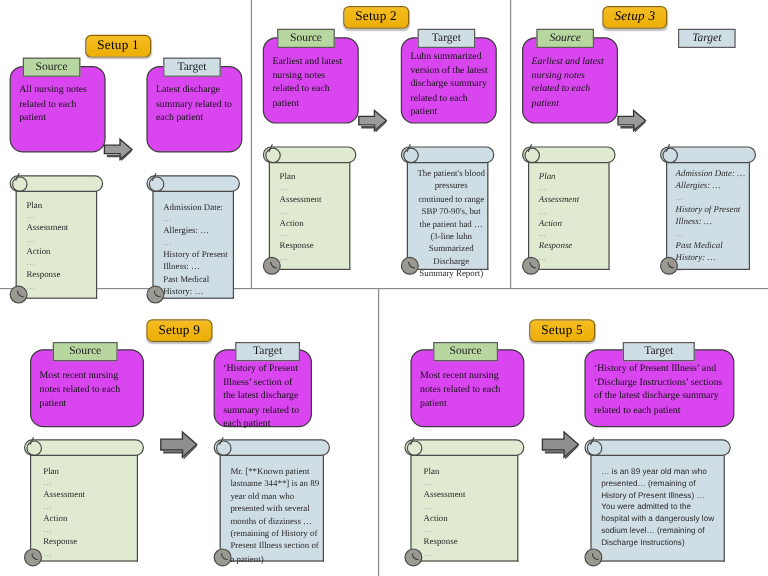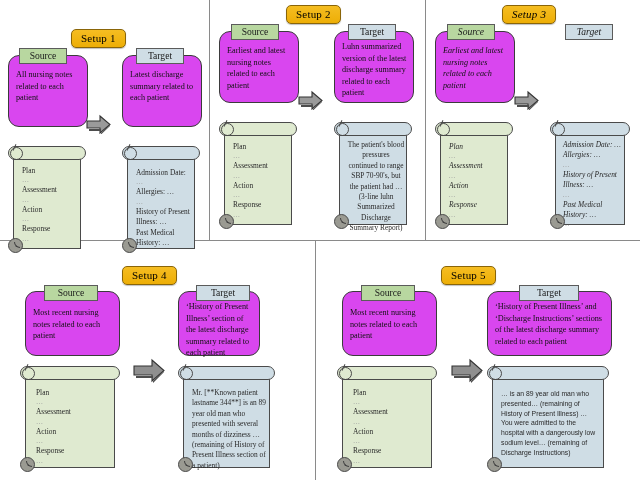--- a/index.html
+++ b/index.html
@@ -323,21 +323,21 @@
         <span class="dots">…</span>
         <span class="ln">History of Present Illness: …</span>
         <span class="dots">…</span>
         <span class="ln">Past Medical History: …</span>
         <span class="dots">…</span>
       </div>
     </div>
   </div>
 
   <div class="panel" style="left:0;top:241px;width:315px;height:239px;">
-    <div class="setup-badge" style="left:122px;top:25px;">Setup 4</div>
+    <div class="setup-badge" style="left:122px;top:25px;">Setup 9</div>
 
     <div class="spec-box" style="left:25px;top:50px;width:95px;height:65px;">
       <div class="spec-text" style="top:15px;">Most recent nursing notes related to each patient</div>
     </div>
     <div class="box-label source" style="left:44px;top:44px;width:54px;">Source</div>
 
     <div class="arrow" style="left:131px;top:116px;width:36px;height:26px;">
       <svg width="36" height="26" viewBox="0 0 36 26">
         <polygon points="3,9 3,18 21,18 21,24 33,13.5 21,3 21,9" fill="#8f8f8f" stroke="#333" stroke-width="1.1"></polygon>
         <polygon points="5,19 22,19 22,24 33,14 33,15 22,26 22,21 5,21" fill="#4d4d4d"></polygon>

